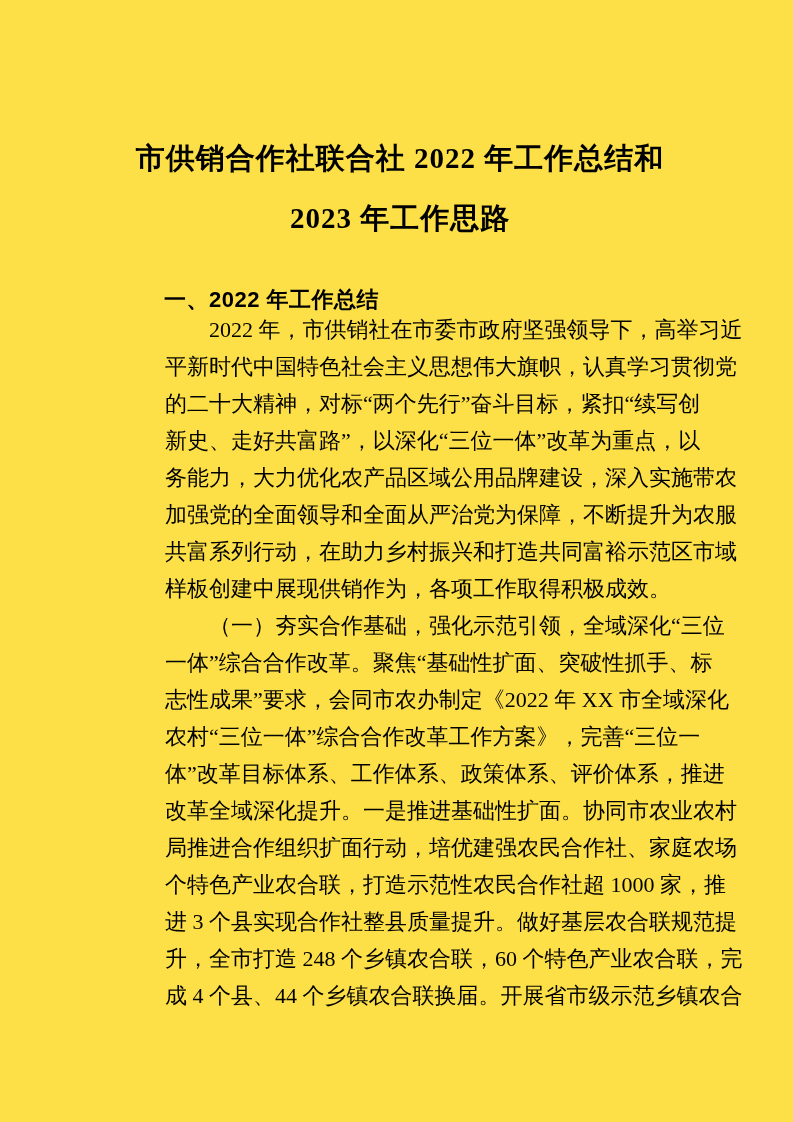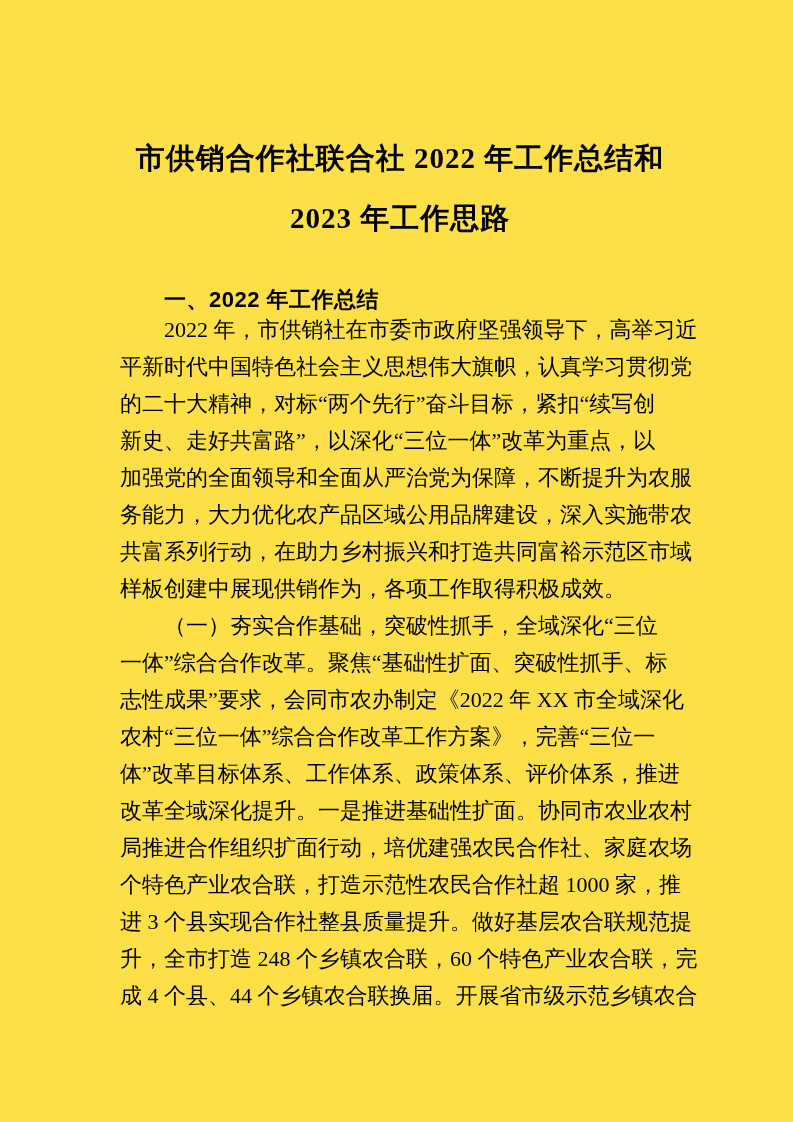--- a/index.html
+++ b/index.html
@@ -44,20 +44,21 @@
     top: 311px;
     width: 600px;
     font-size: 22px;
     line-height: 37px;
     font-family: "Liberation Serif", serif;
     text-align: left;
   }
   .body-text .line {
     white-space: nowrap;
     height: 37px;
+    margin-left: 45px;
   }
   .body-text .line.indent {
     text-indent: 44px;
   }
 </style>
 </head>
 <body>
 
 <div class="page">
 
@@ -66,25 +67,25 @@
     <div>2023 年工作思路</div>
   </div>
 
   <div class="section-heading">一、2022 年工作总结</div>
 
   <div class="body-text">
     <div class="line indent">2022 年，市供销社在市委市政府坚强领导下，高举习近</div>
     <div class="line">平新时代中国特色社会主义思想伟大旗帜，认真学习贯彻党</div>
     <div class="line">的二十大精神，对标“两个先行”奋斗目标，紧扣“续写创</div>
     <div class="line">新史、走好共富路”，以深化“三位一体”改革为重点，以</div>
+    <div class="line">务能力，大力优化农产品区域公用品牌建设，深入实施带农</div>
     <div class="line">加强党的全面领导和全面从严治党为保障，不断提升为农服</div>
-    <div class="line">务能力，大力优化农产品区域公用品牌建设，深入实施带农</div>
     <div class="line">共富系列行动，在助力乡村振兴和打造共同富裕示范区市域</div>
     <div class="line">样板创建中展现供销作为，各项工作取得积极成效。</div>
-    <div class="line indent">（一）夯实合作基础，突破性抓手，全域深化“三位</div>
+    <div class="line indent">（一）夯实合作基础，强化示范引领，全域深化“三位</div>
     <div class="line">一体”综合合作改革。聚焦“基础性扩面、突破性抓手、标</div>
     <div class="line">志性成果”要求，会同市农办制定《2022 年 XX 市全域深化</div>
     <div class="line">农村“三位一体”综合合作改革工作方案》，完善“三位一</div>
     <div class="line">体”改革目标体系、工作体系、政策体系、评价体系，推进</div>
     <div class="line">改革全域深化提升。一是推进基础性扩面。协同市农业农村</div>
     <div class="line">局推进合作组织扩面行动，培优建强农民合作社、家庭农场</div>
     <div class="line">个特色产业农合联，打造示范性农民合作社超 1000 家，推</div>
     <div class="line">进 3 个县实现合作社整县质量提升。做好基层农合联规范提</div>
     <div class="line">升，全市打造 248 个乡镇农合联，60 个特色产业农合联，完</div>
     <div class="line">成 4 个县、44 个乡镇农合联换届。开展省市级示范乡镇农合</div>

